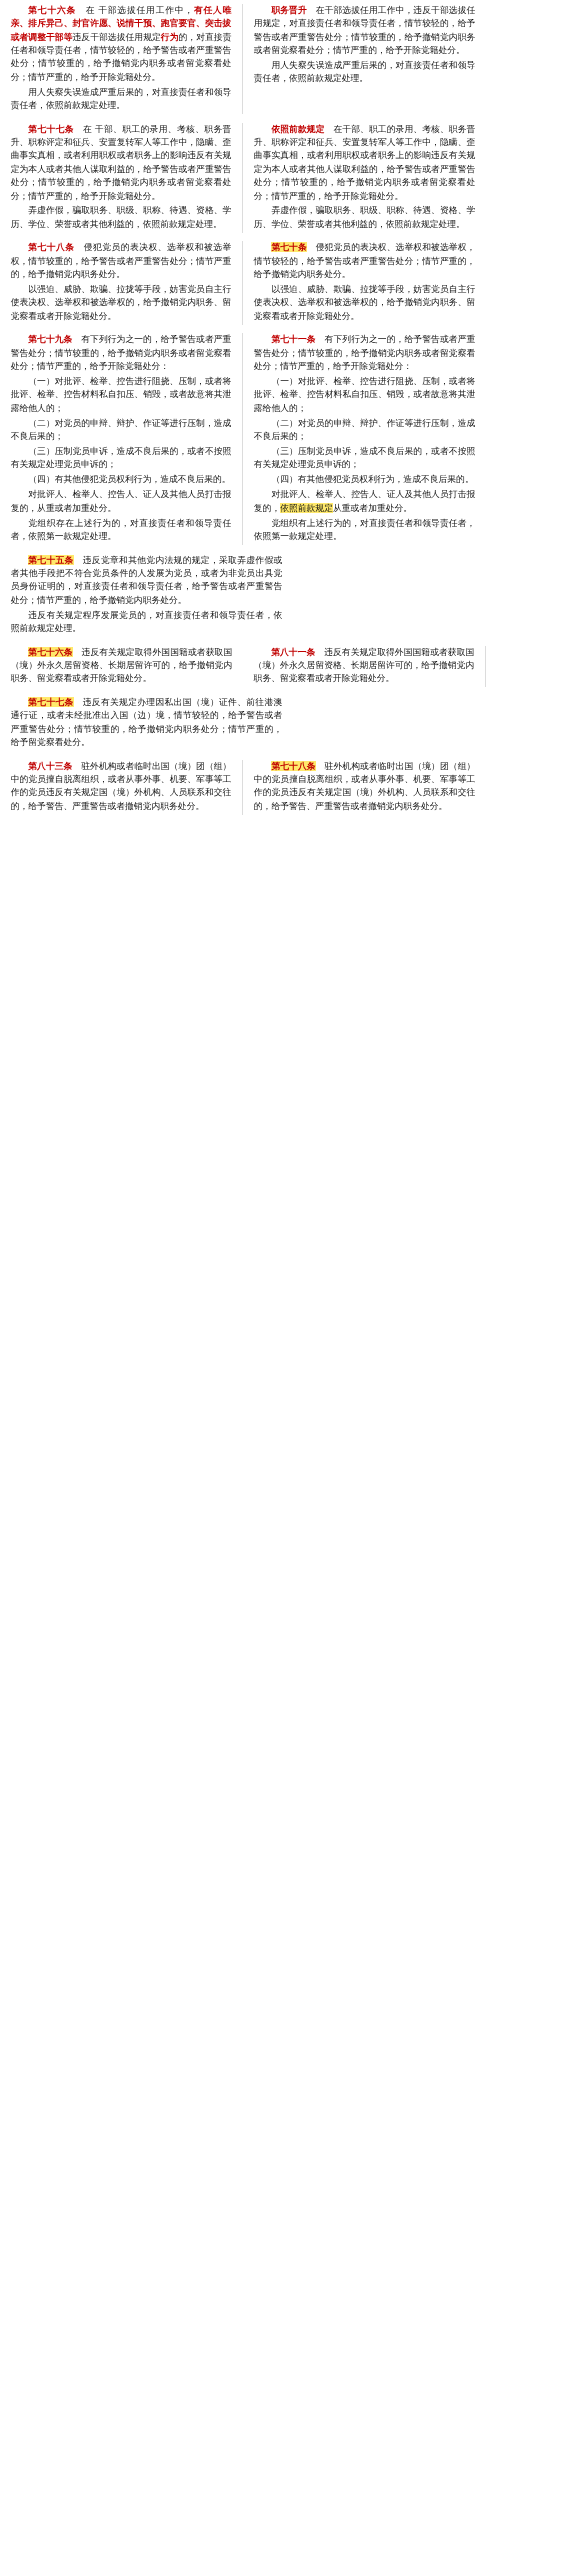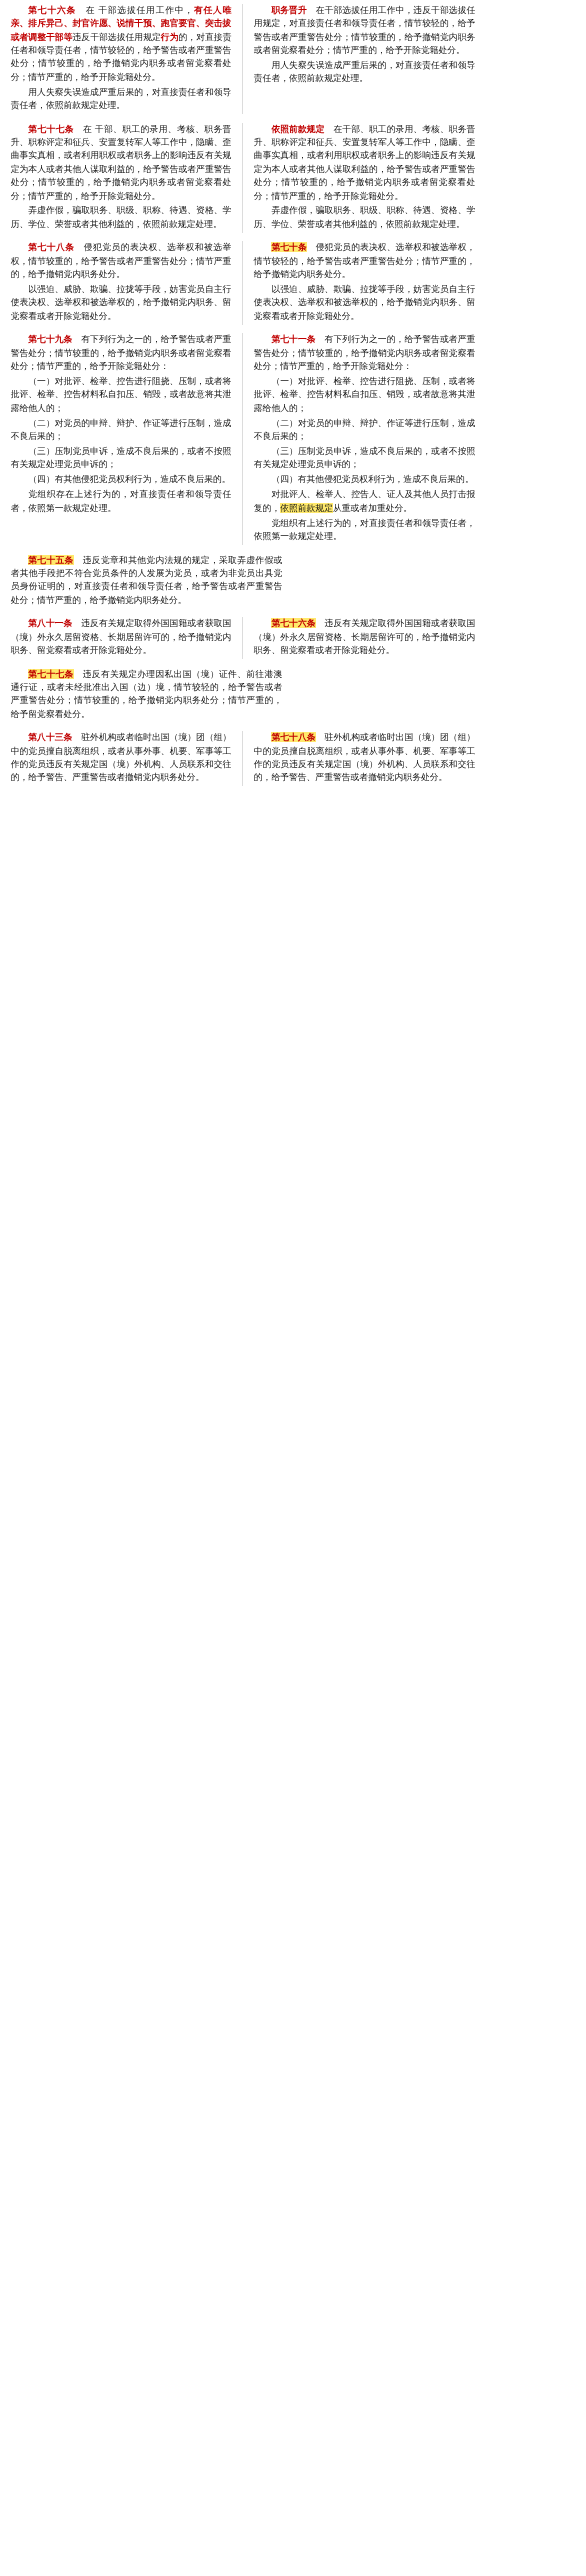--- a/index.html
+++ b/index.html
@@ -94,49 +94,51 @@
 
   <div class="gap"></div>
 
   <div class="rowset">
     <div class="cell left">
       <p><span class="art-no">第七十九条</span>　有下列行为之一的，给予警告或者严重警告处分；情节较重的，给予撤销党内职务或者留党察看处分；情节严重的，给予开除党籍处分：</p>
       <p>（一）对批评、检举、控告进行阻挠、压制，或者将批评、检举、控告材料私自扣压、销毁，或者故意将其泄露给他人的；</p>
       <p>（二）对党员的申辩、辩护、作证等进行压制，造成不良后果的；</p>
       <p>（三）压制党员申诉，造成不良后果的，或者不按照有关规定处理党员申诉的；</p>
       <p>（四）有其他侵犯党员权利行为，造成不良后果的。</p>
+      <p>对批评人、检举人、控告人、证人及其他人员打击报复的，从重或者加重处分。</p>
       <p>党组织存在上述行为的，对直接责任者和领导责任者，依照第一款规定处理。</p>
     </div>
     <div class="cell">
       <p><span class="art-no">第七十一条</span>　有下列行为之一的，给予警告或者严重警告处分；情节较重的，给予撤销党内职务或者留党察看处分；情节严重的，给予开除党籍处分：</p>
       <p>（一）对批评、检举、控告进行阻挠、压制，或者将批评、检举、控告材料私自扣压、销毁，或者故意将其泄露给他人的；</p>
       <p>（二）对党员的申辩、辩护、作证等进行压制，造成不良后果的；</p>
       <p>（三）压制党员申诉，造成不良后果的，或者不按照有关规定处理党员申诉的；</p>
       <p>（四）有其他侵犯党员权利行为，造成不良后果的。</p>
       <p>对批评人、检举人、控告人、证人及其他人员打击报复的，<span class="hl-yellow">依照前款规定</span>从重或者加重处分。</p>
       <p>党组织有上述行为的，对直接责任者和领导责任者，依照第一款规定处理。</p>
     </div>
   </div>
 
   <div class="gap"></div>
 
   <div class="rowset">
     <div class="cell">
       <p><span class="hl-yellow-red">第七十五条</span>　违反党章和其他党内法规的规定，采取弄虚作假或者其他手段把不符合党员条件的人发展为党员，或者为非党员出具党员身份证明的，对直接责任者和领导责任者，给予警告或者严重警告处分；情节严重的，给予撤销党内职务处分。</p>
+      <p>违反有关规定程序发展党员的，对直接责任者和领导责任者，依照前款规定处理。</p>
     </div>
   </div>
 
   <div class="gap"></div>
 
   <div class="rowset">
+    <div class="cell">
+      <p><span class="hl-yellow-red">第七十六条</span>　违反有关规定取得外国国籍或者获取国（境）外永久居留资格、长期居留许可的，给予撤销党内职务、留党察看或者开除党籍处分。</p>
+    </div>
     <div class="cell left">
       <p><span class="art-no">第八十一条</span>　违反有关规定取得外国国籍或者获取国（境）外永久居留资格、长期居留许可的，给予撤销党内职务、留党察看或者开除党籍处分。</p>
-    </div>
-    <div class="cell">
-      <p><span class="hl-yellow-red">第七十六条</span>　违反有关规定取得外国国籍或者获取国（境）外永久居留资格、长期居留许可的，给予撤销党内职务、留党察看或者开除党籍处分。</p>
     </div>
   </div>
 
   <div class="gap"></div>
 
   <div class="rowset">
     <div class="cell">
       <p><span class="hl-yellow-red">第七十七条</span>　违反有关规定办理因私出国（境）证件、前往港澳通行证，或者未经批准出入国（边）境，情节较轻的，给予警告或者严重警告处分；情节较重的，给予撤销党内职务处分；情节严重的，给予留党察看处分。</p>
     </div>
   </div>

